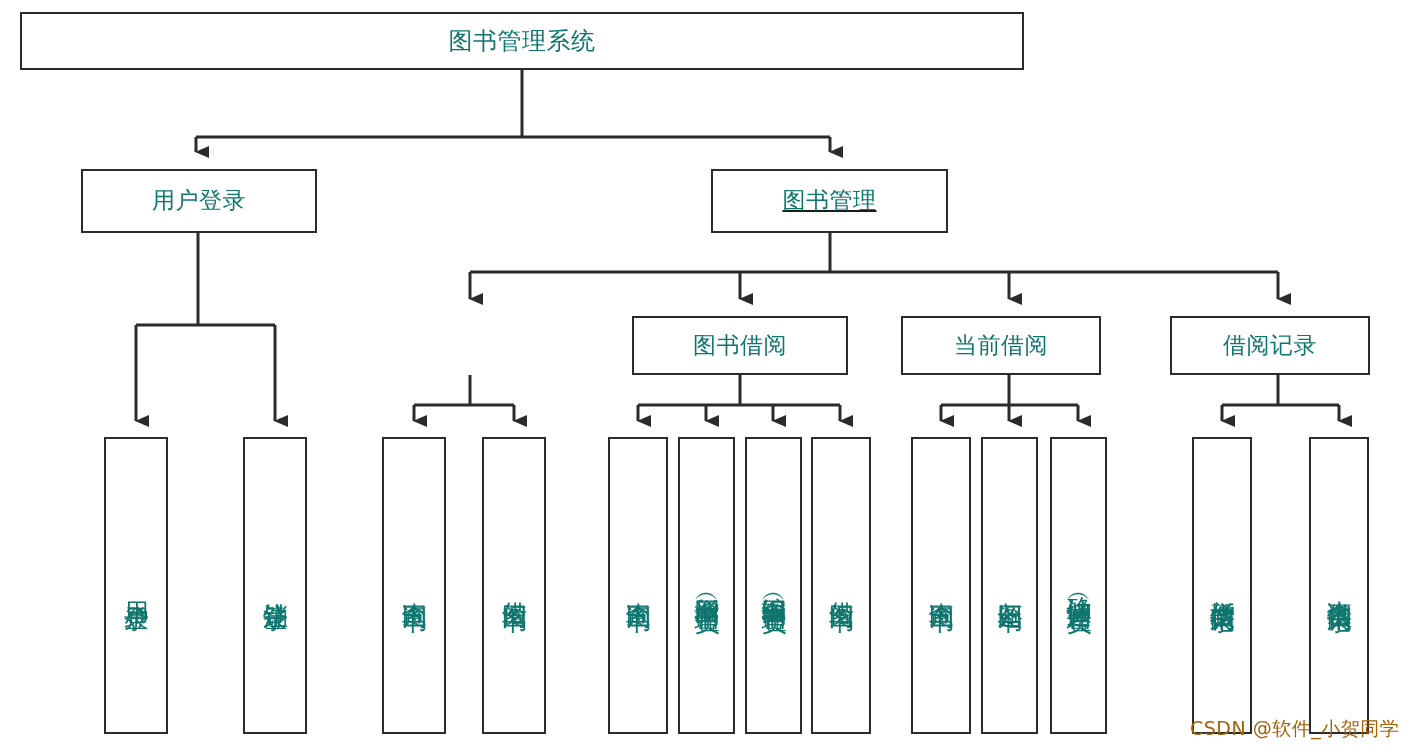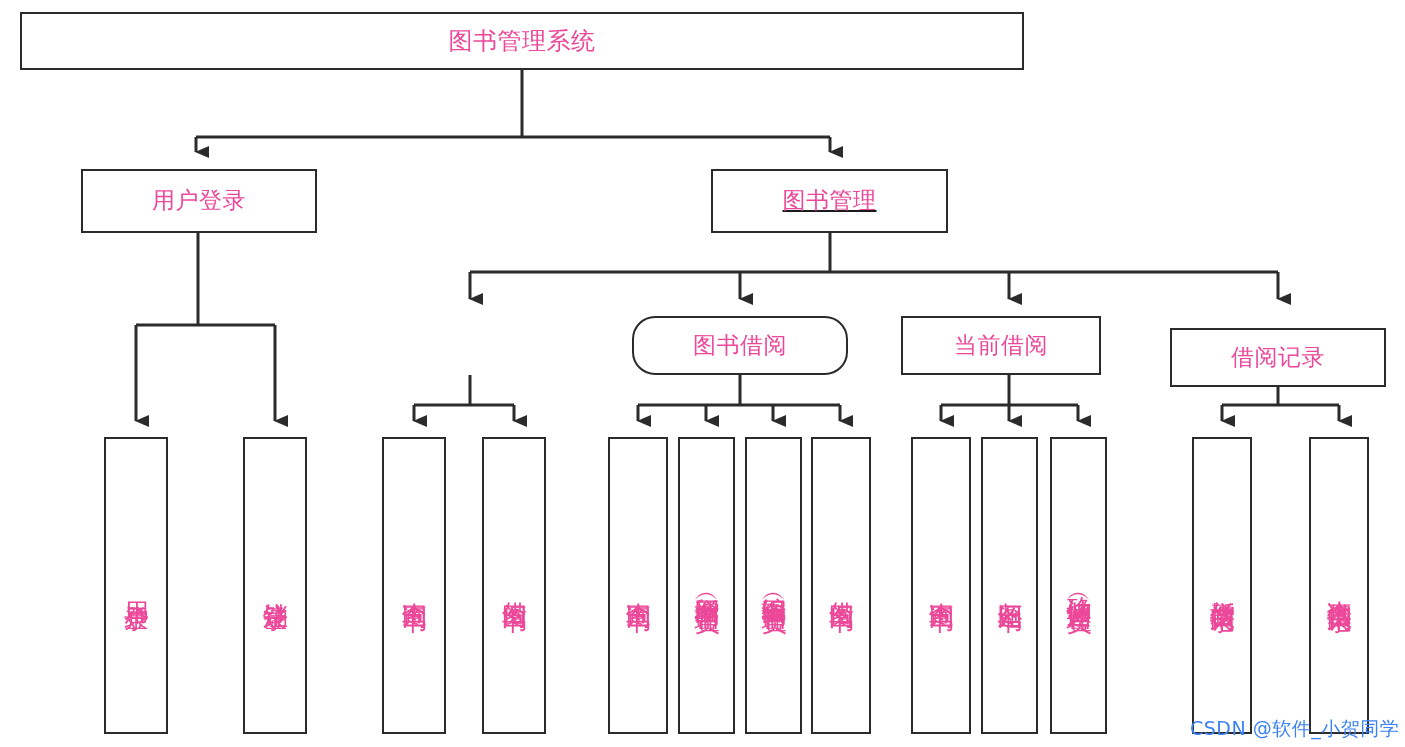--- a/index.html
+++ b/index.html
@@ -32,21 +32,21 @@
     background: #ffffff;
     display: flex;
     align-items: center;
     justify-content: center;
     color: #1a1a1a;
   }
   .node .node-label {
     display: block;
     text-align: center;
     line-height: 1.18;
-    color: #ec4899;
+    color: #0f766e;
     white-space: nowrap;
   }
   
   .node.horiz .node-label {
     font-size: 23px;
     letter-spacing: 0.5px;
   }
   .node.root .node-label {
     font-size: 24px;
   }
@@ -60,21 +60,21 @@
     writing-mode: vertical-rl;
     text-orientation: upright;
     font-size: 25px;
     line-height: 1.12;
     letter-spacing: 2px;
     white-space: nowrap;
   }
   .watermark {
     position: absolute;
     font-size: 19px;
-    color: #3b82f6;
+    color: #a16207;
     white-space: nowrap;
     letter-spacing: 0.5px;
     user-select: none;
   }
 </style>
 </head>
 <body>
 
 <div id="diagram-root">
 
@@ -134,29 +134,29 @@
 
   <div class="node horiz" style="left:81px; top:169px; width:236px; height:64px;">
     <span class="node-label">用户登录</span>
   </div>
 
   <div class="node horiz" style="left:711px; top:169px; width:237px; height:64px;text-decoration:underline;">
     <span class="node-label">图书管理</span>
   </div>
 
 
-  <div class="node horiz" style="left:632px; top:316px; width:216px; height:59px;border-radius:23px;">
+  <div class="node horiz" style="left:632px; top:316px; width:216px; height:59px;">
     <span class="node-label">图书借阅</span>
   </div>
 
   <div class="node horiz" style="left:901px; top:316px; width:200px; height:59px;">
     <span class="node-label">当前借阅</span>
   </div>
 
-  <div class="node horiz" style="left:1170px; top:328px; width:216px; height:59px;">
+  <div class="node horiz" style="left:1170px; top:316px; width:200px; height:59px;">
     <span class="node-label">借阅记录</span>
   </div>
 
   <div class="node vert" style="left:104px; top:437px; width:64px; height:297px;">
     <span class="node-label">用户登录</span>
   </div>
   <div class="node vert" style="left:243px; top:437px; width:64px; height:297px;">
     <span class="node-label">注销登录</span>
   </div>
 

